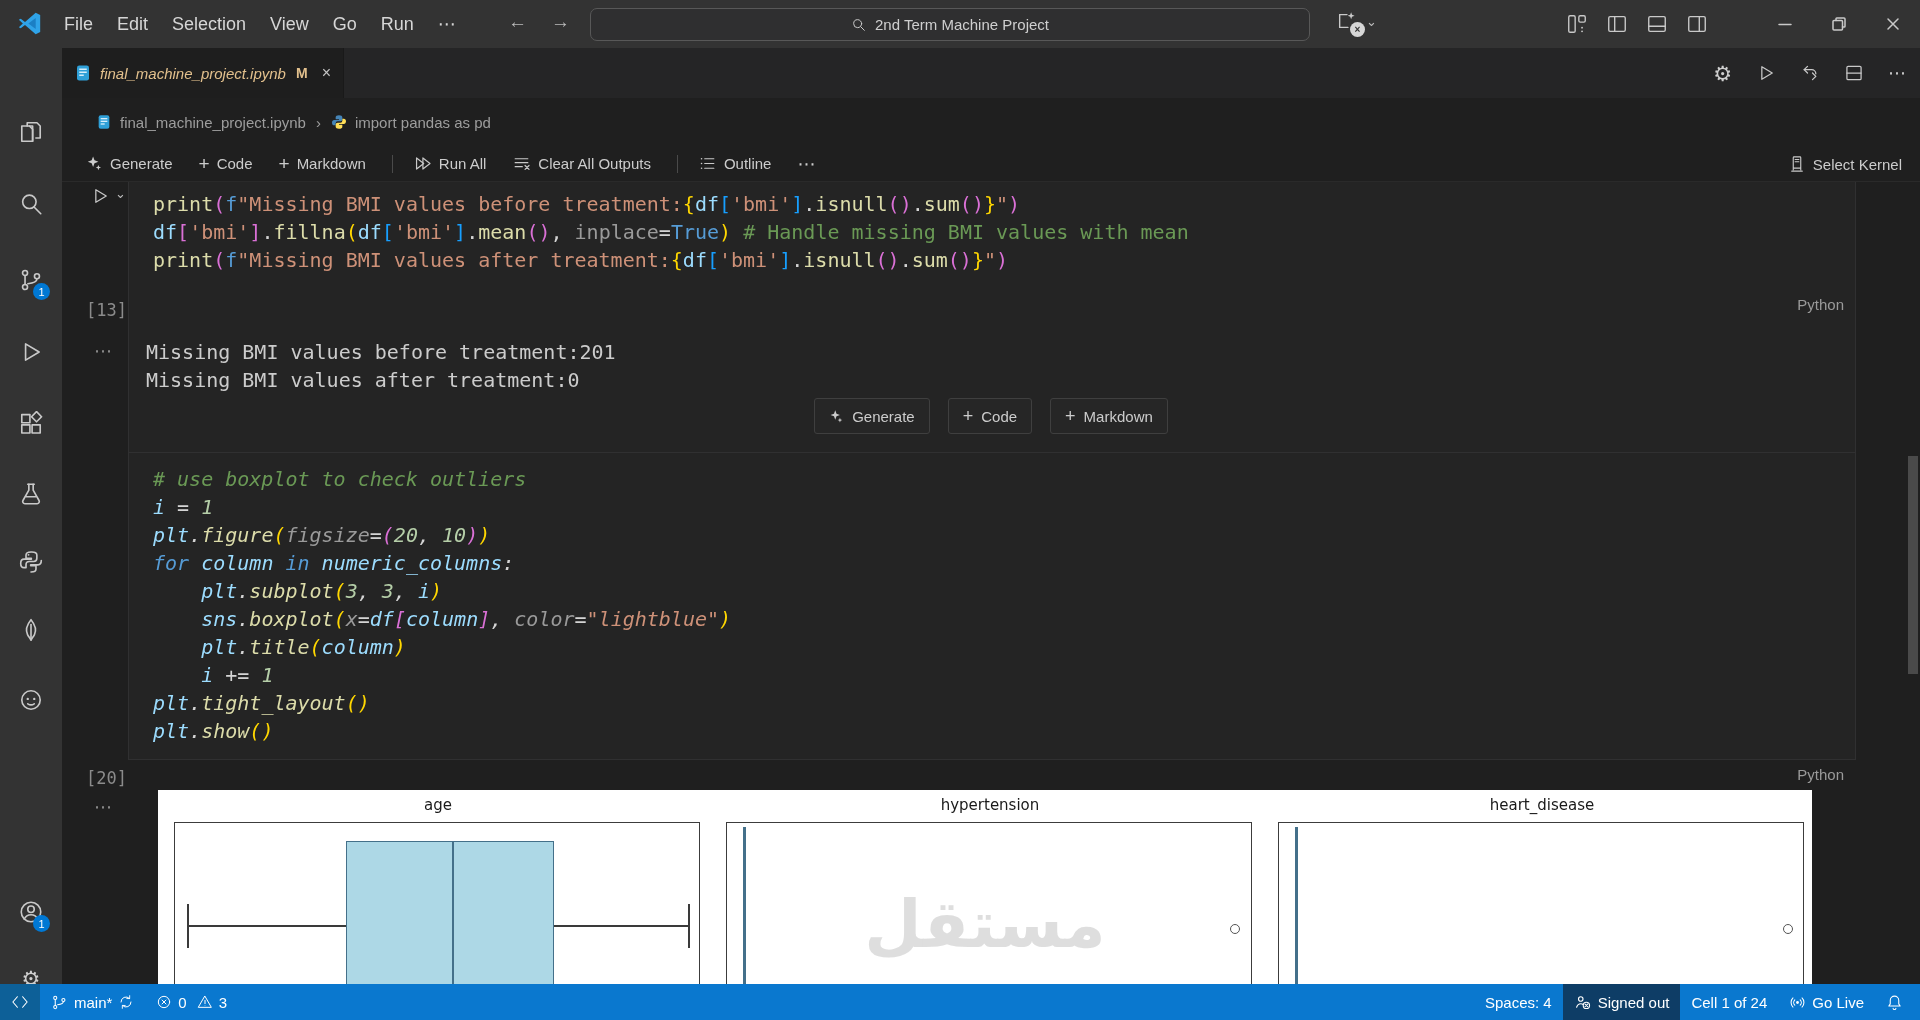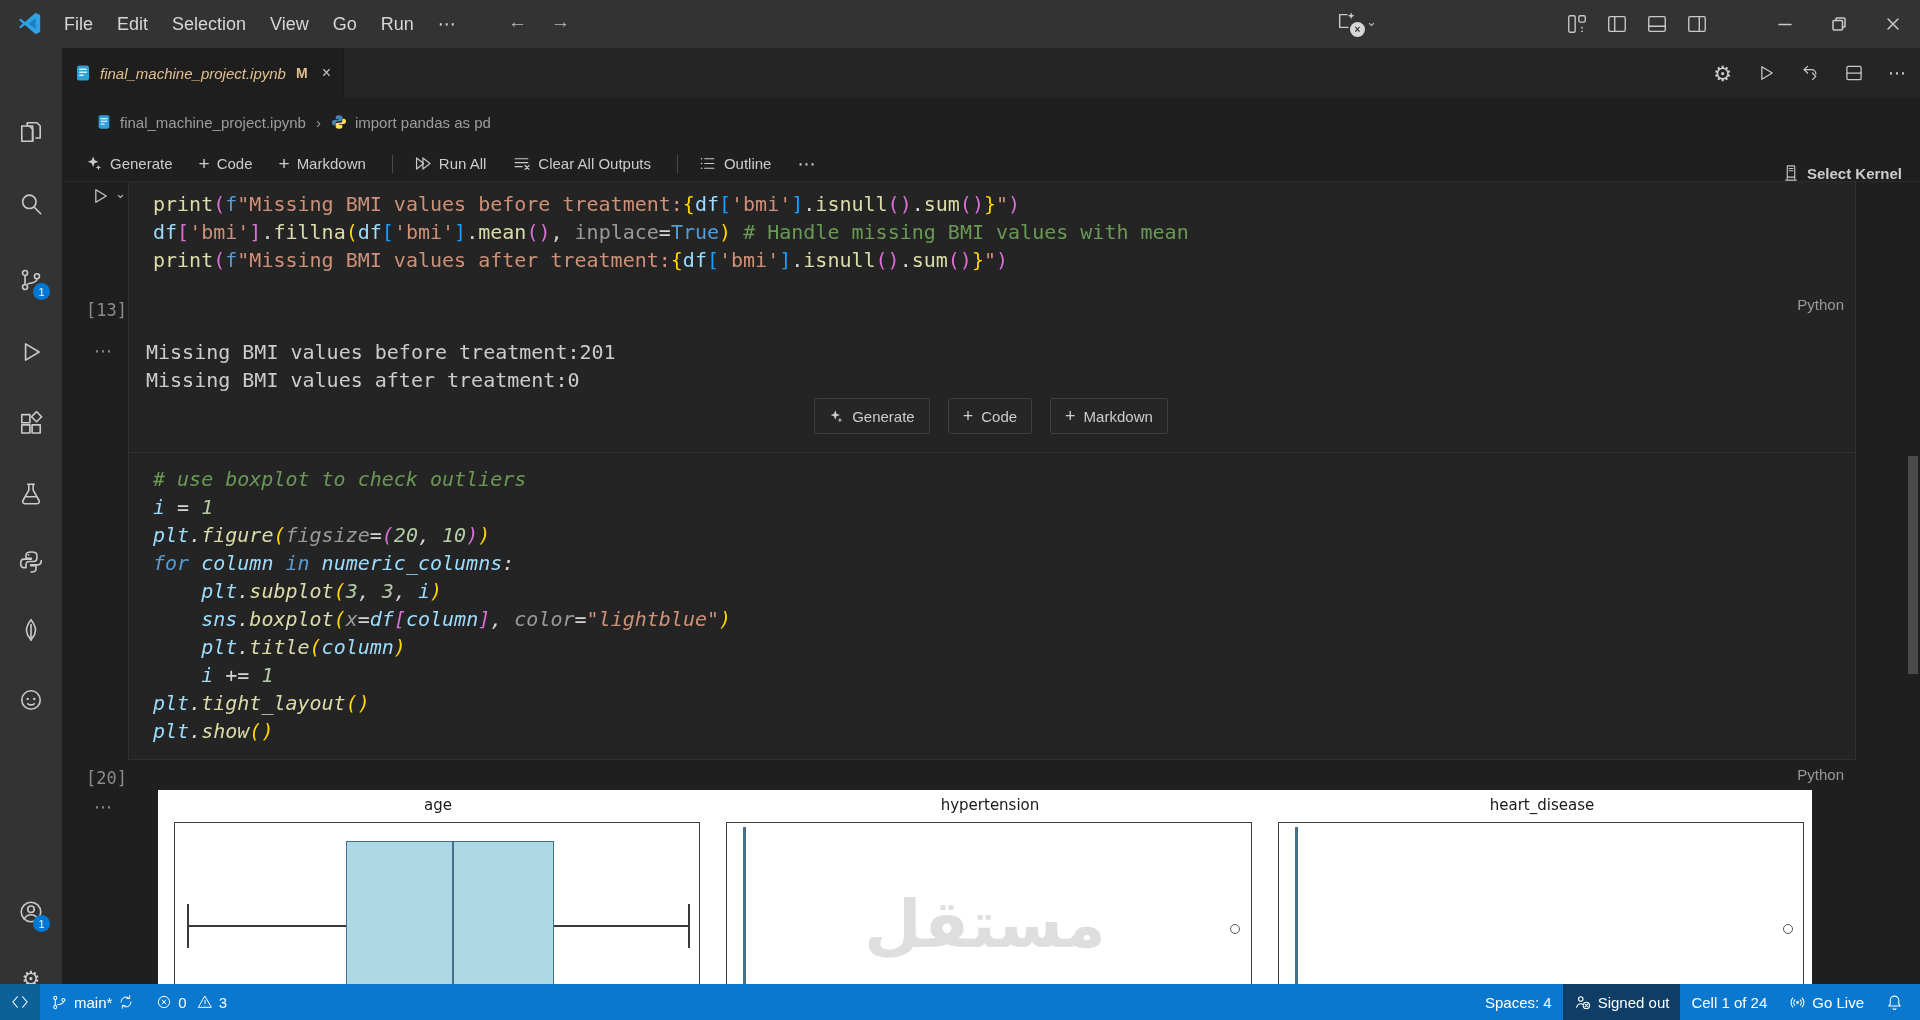--- a/index.html
+++ b/index.html
@@ -42,21 +42,21 @@
 
   .breadcrumbs{position:absolute;left:62px;top:98px;width:1858px;height:48px;background:#1f1f1f;
                display:flex;align-items:center;padding-left:34px;box-sizing:border-box;font-size:15px;color:#9d9d9d;gap:8px;}
   .crumb-sep{font-size:15px;color:#9d9d9d;padding:0 2px;}
 
   .nb-toolbar{position:absolute;left:62px;top:146px;width:1858px;height:36px;background:#1f1f1f;
               border-bottom:1px solid #2a2a2a;display:flex;align-items:center;padding-left:24px;box-sizing:border-box;
               font-size:15px;color:#cccccc;}
   .tb-item{display:flex;align-items:center;gap:7px;margin-right:26px;}
   .tb-sep{width:1px;height:18px;background:#4a4a4a;margin:0 20px 0 0;}
-  .select-kernel{position:absolute;right:18px;top:0;height:36px;display:flex;align-items:flex-end;gap:7px;font-weight:bold;}
+  .select-kernel{position:absolute;right:18px;top:0;height:36px;display:flex;align-items:center;gap:7px;}
 
   
   .notebook{position:absolute;left:62px;top:182px;width:1858px;height:802px;background:#1f1f1f;overflow:hidden;}
   .cell{position:absolute;left:66px;right:64px;background:#242424;border:1px solid #303031;box-sizing:border-box;}
   .code{font-family:"DejaVu Sans Mono",monospace;font-size:20px;line-height:28px;white-space:pre;padding-left:24px;color:#d4d4d4;}
   .runbtn{position:absolute;left:28px;top:6px;display:flex;align-items:center;gap:5px;}
   .exec{position:absolute;left:24px;font-family:"DejaVu Sans Mono",monospace;font-size:17px;color:#8b8b8b;}
   .lang{position:absolute;right:76px;font-size:15px;color:#9a9a9a;}
   .out-ellipsis{position:absolute;left:32px;color:#8f8f8f;font-size:18px;letter-spacing:1px;}
   .output-text{position:absolute;left:84px;font-family:"DejaVu Sans Mono",monospace;font-size:20px;line-height:28px;color:#cccccc;white-space:pre;}
@@ -98,20 +98,29 @@
     <span class="menu">File</span>
     <span class="menu">Edit</span>
     <span class="menu">Selection</span>
     <span class="menu">View</span>
     <span class="menu">Go</span>
     <span class="menu">Run</span>
     <span class="menu">⋯</span>
   </div>
   <span class="nav-arrow" style="left:508px;">←</span>
   <span class="nav-arrow" style="left:551px;">→</span>
+  <div class="searchbox">
+    <span>
+        <svg width="16" height="16" viewBox="0 0 24 24" class="ic">
+          <circle cx="10" cy="10" r="6"></circle>
+          <path d="M14.5 14.5 20 20"></path>
+        </svg>
+      </span>
+    <span>2nd Term Machine Project</span>
+  </div>
   <div class="copilot">
     <span style="position:relative;">
       <svg width="22" height="22" viewBox="0 0 24 24" class="ic">
           <path d="M4 5v14h9"></path>
           <path d="M4 5h8"></path>
           <path d="m16.5 2.5 1 2.8 2.8 1-2.8 1-1 2.8-1-2.8-2.8-1 2.8-1z" fill="#c9c9c9" stroke="none"></path>
         </svg>
       <span class="badge-x">×</span>
     </span>
     <span style="color:#bdbdbd;font-size:13px;">⌄</span>

